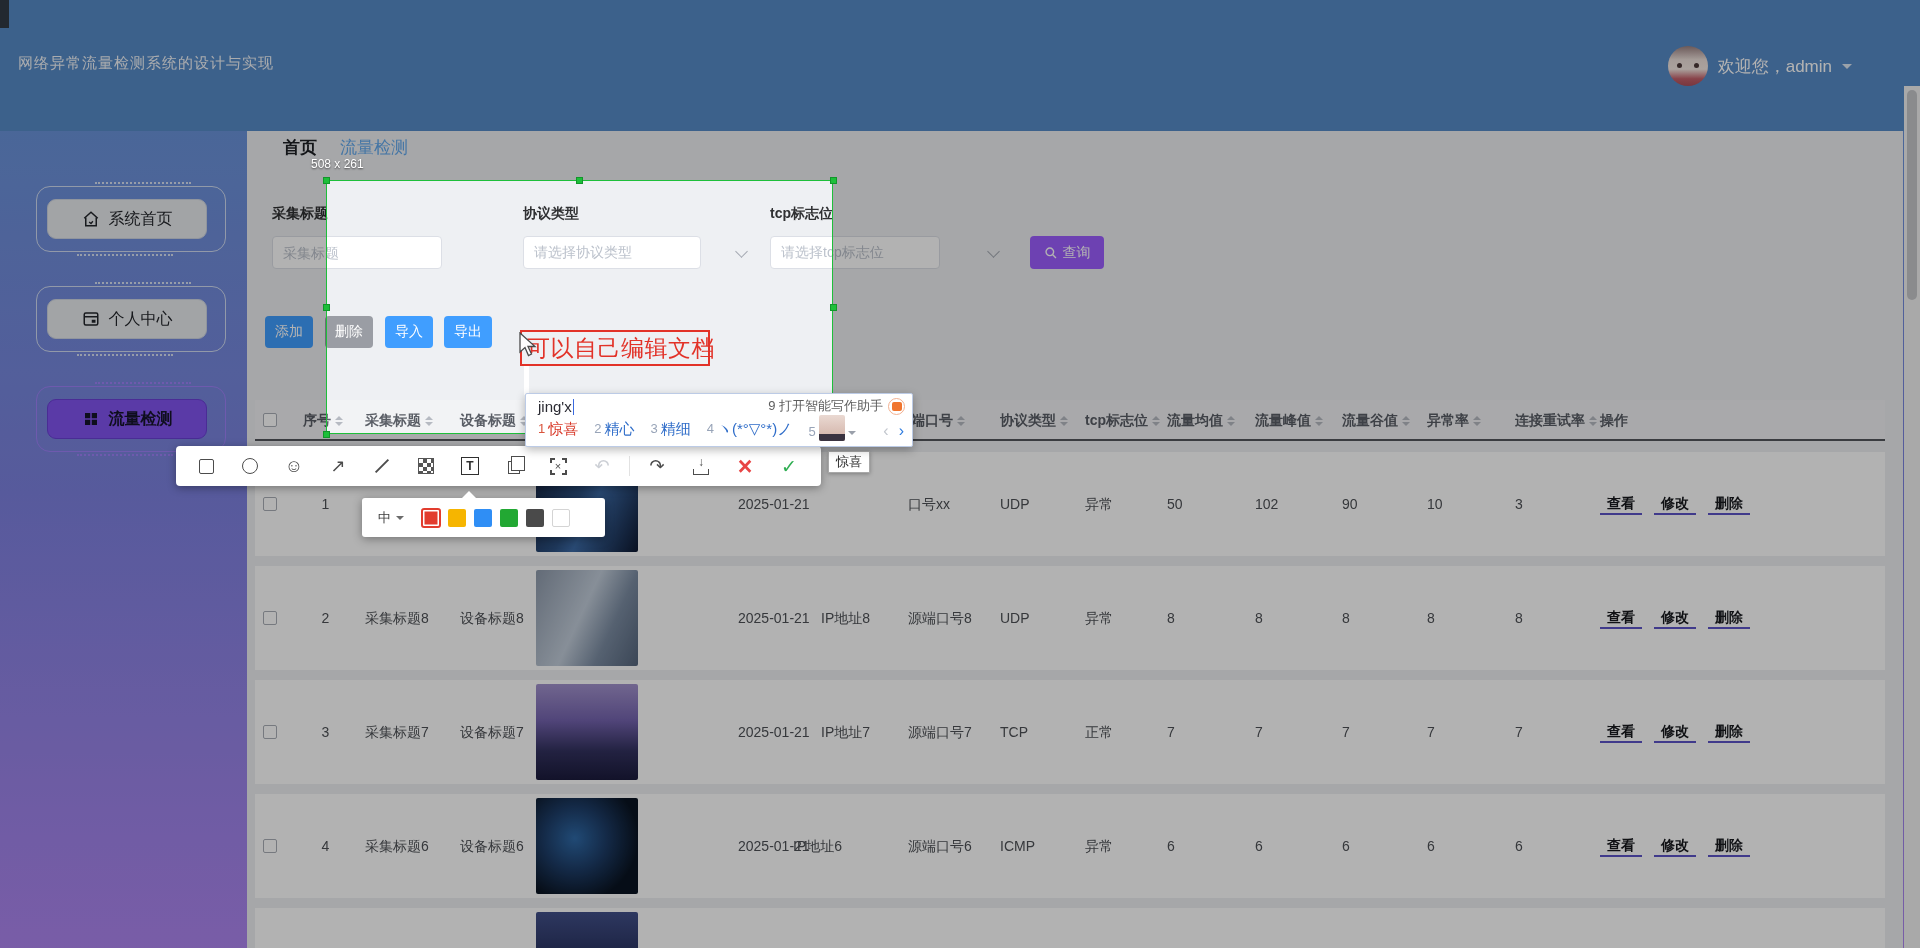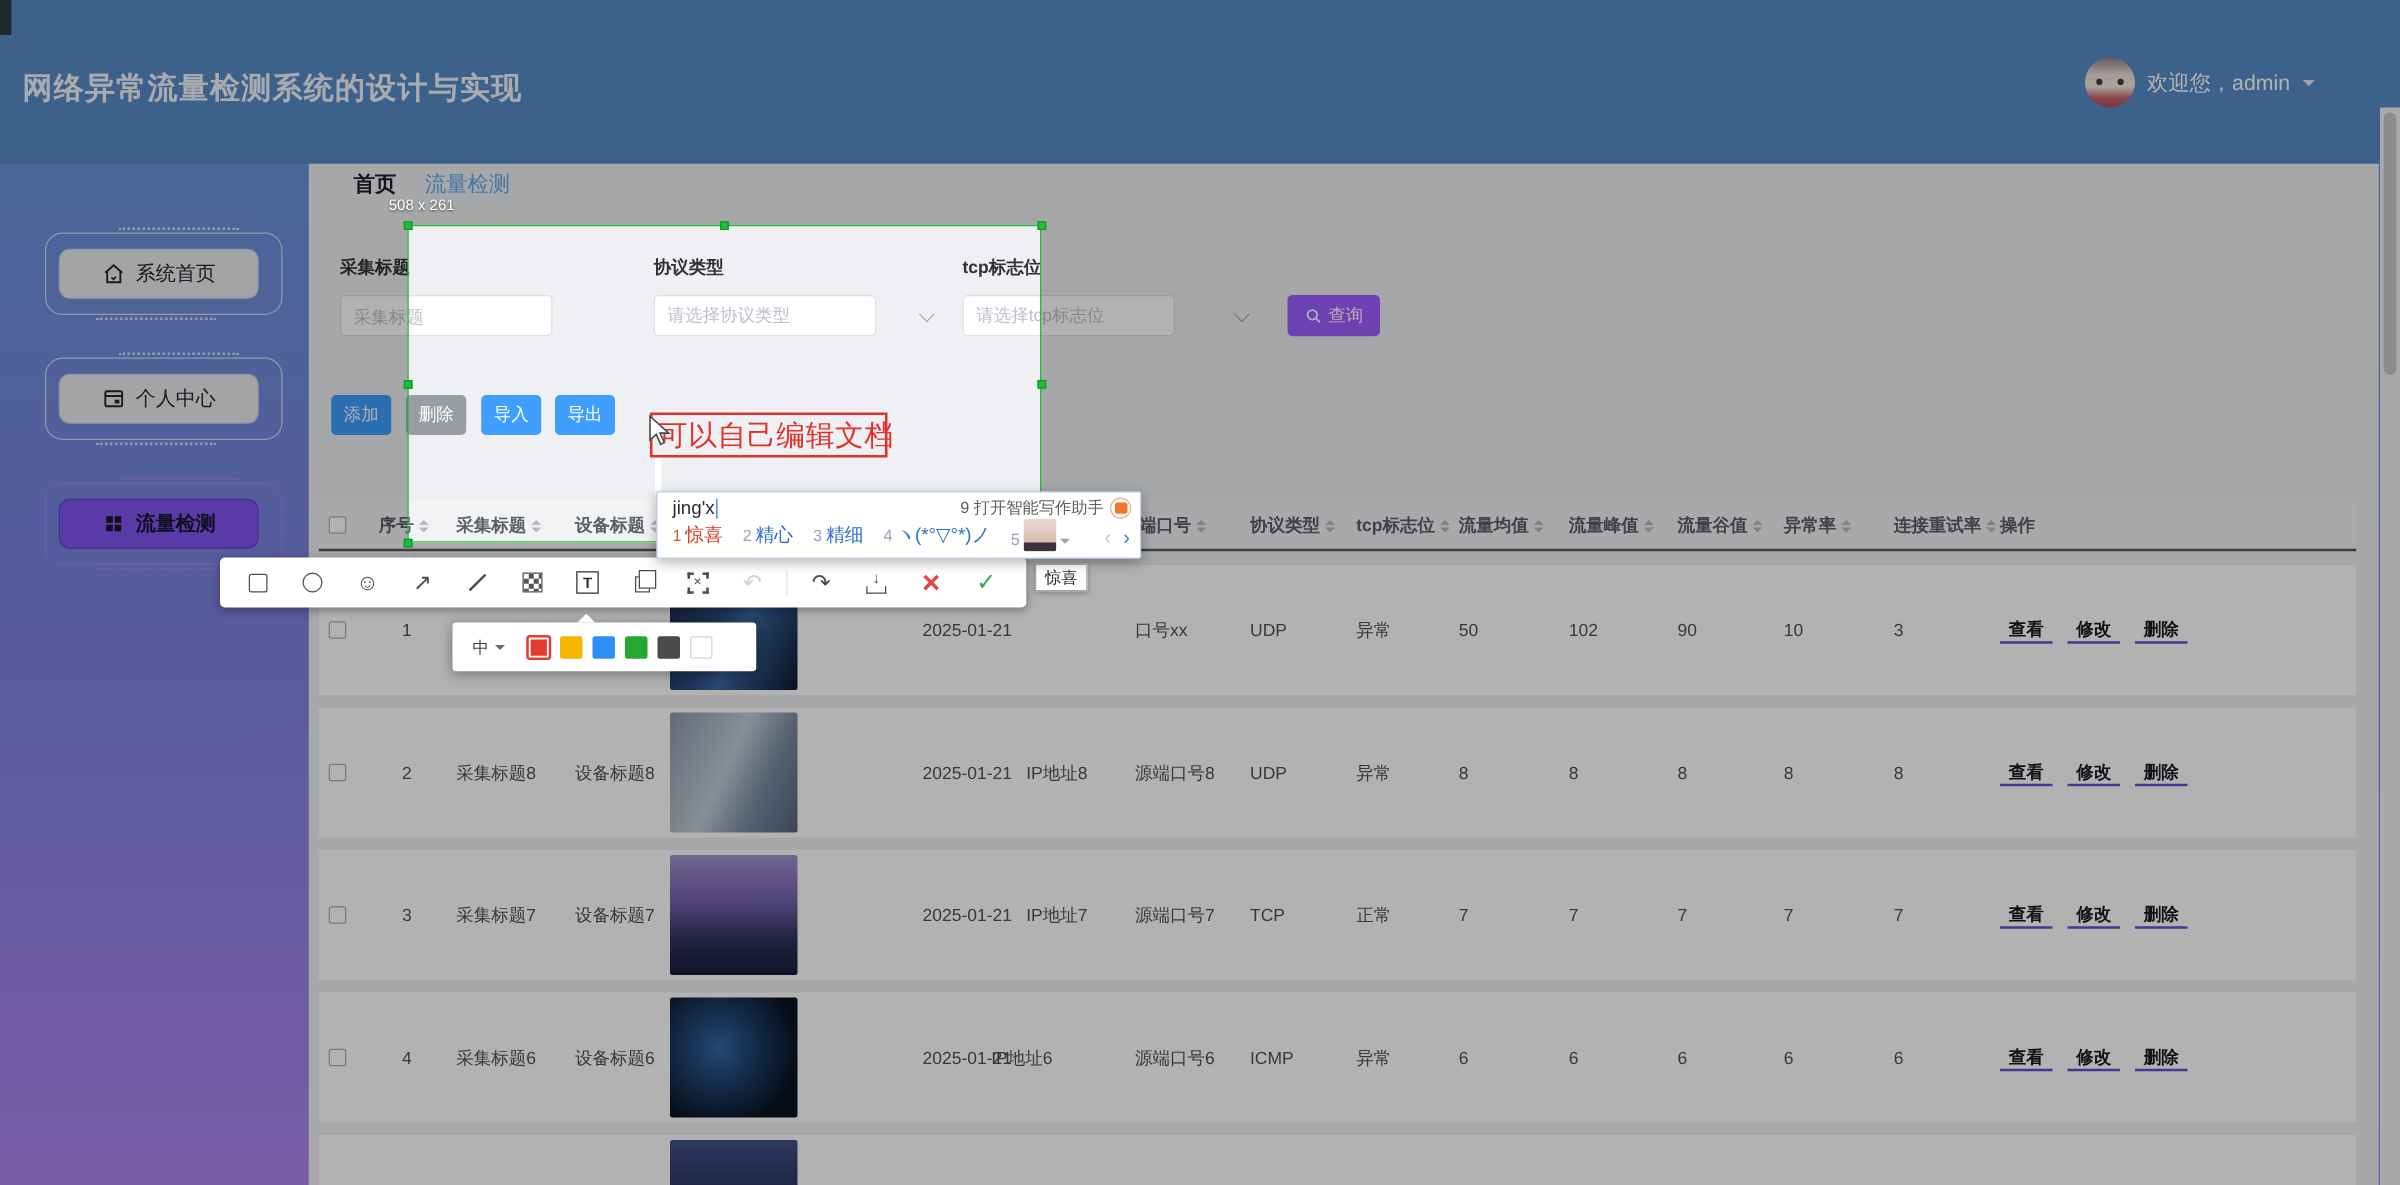--- a/index.html
+++ b/index.html
@@ -4,21 +4,21 @@
 <style>
   * { box-sizing: border-box; margin: 0; padding: 0; }
   html,body { width:1920px; height:948px; overflow:hidden; background:#fff;
     font-family:"Liberation Sans","DejaVu Sans",sans-serif; }
   .page { position:relative; width:1920px; height:948px; overflow:hidden;
     background:linear-gradient(180deg,#649ad8 0%,#7d82e0 52%,#ae86f0 100%); }
 
   
   .topbar { position:absolute; left:0; top:0; width:1920px; height:131px; background:#578bc7; }
   .corner-notch { position:absolute; left:0; top:0; width:9px; height:28px; background:#323a46; }
-  .app-title { position:absolute; left:18px; top:54px; font-size:24px; font-weight:bold; color:#f2f5f9; letter-spacing:1px; }
+  .app-title { position:absolute; left:18px; top:54px; font-size:15px; font-weight:normal; color:#f2f5f9; letter-spacing:1px; }
   .user-area { position:absolute; right:68px; top:44px; height:44px; display:flex; align-items:center; gap:10px; }
   .avatar { width:40px; height:40px; border-radius:50%; position:relative; overflow:hidden;
     background:linear-gradient(180deg,#9a8080 0%,#ecdfda 34%,#f4e8e2 58%,#c4606a 82%,#ad4f5a 100%); }
   .avatar::before { content:""; position:absolute; left:9px; top:17px; width:5px; height:5px; border-radius:50%;
     background:#4d3a3a; box-shadow:17px 0 0 #4d3a3a; }
   .welcome { font-size:17px; color:#ffffff; white-space:nowrap;text-align:right; }
   .tri-down { width:0; height:0; border:5px solid transparent; border-top-color:#dfe8f4; margin-top:5px; }
 
   
   .menu-wrap { position:absolute; left:30px; width:196px; height:66px; }

